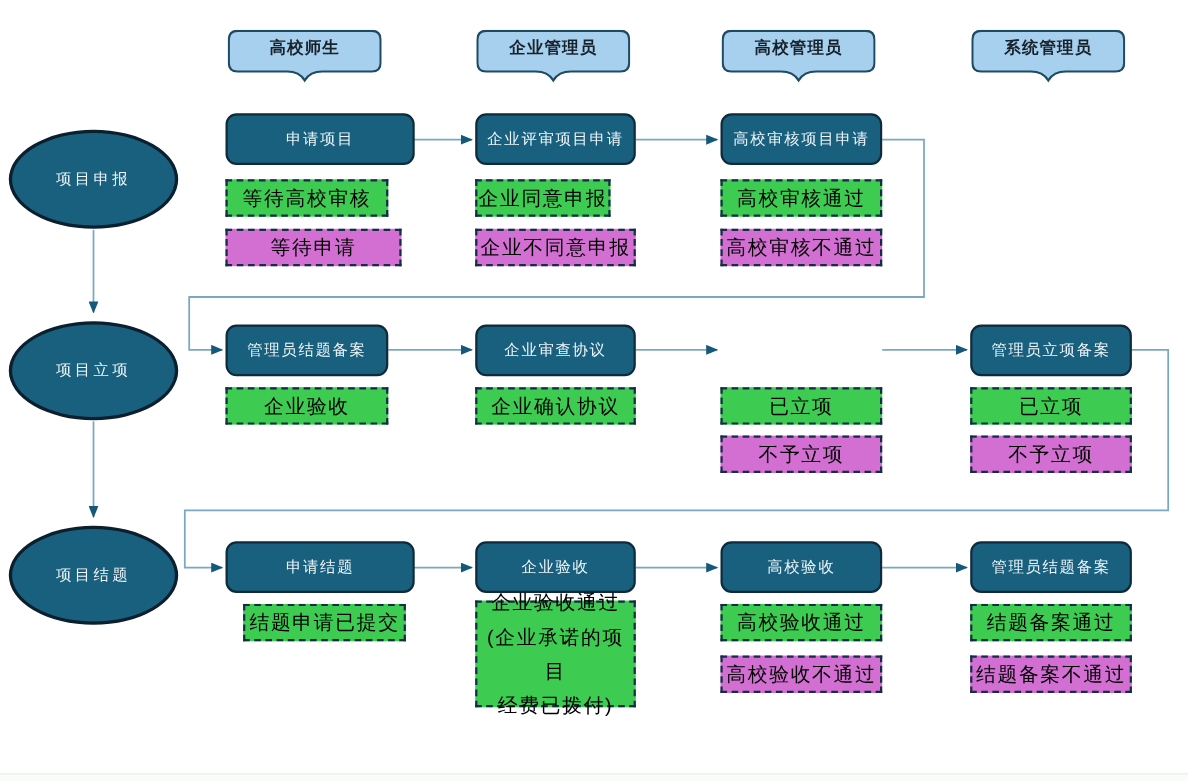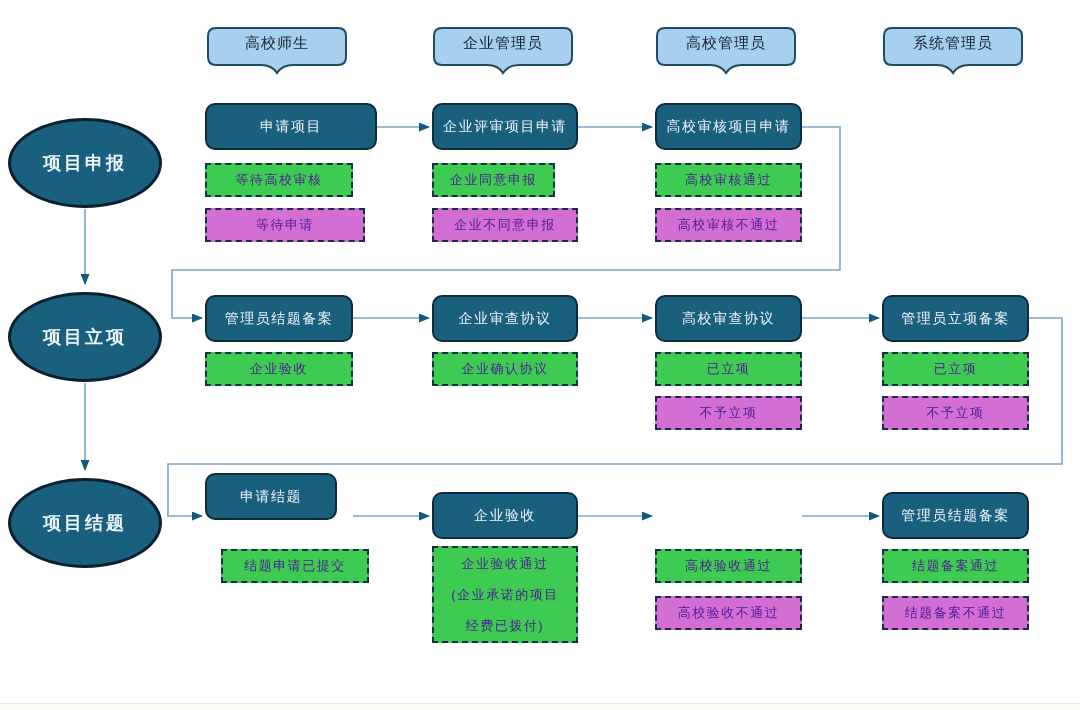--- a/index.html
+++ b/index.html
@@ -6,34 +6,34 @@
   .canvas{
     position:relative;width:1080px;height:710px;background:#ffffff;overflow:hidden;
     font-family:"Liberation Sans","DejaVu Sans",sans-serif;
   }
   .wires{position:absolute;left:0;top:0;z-index:1;}
   .node{position:absolute;z-index:2;display:flex;align-items:center;justify-content:center;
     box-sizing:border-box;text-align:center;}
   .lane-header{position:absolute;z-index:2;width:140px;height:52px;}
   .lane-header svg{position:absolute;left:0;top:0;}
   .lane-label{position:absolute;left:0;top:7px;width:140px;text-align:center;
-    font-size:15px;letter-spacing:1px;color:#17222b;font-weight:400;}
+    font-size:15px;letter-spacing:1px;color:#17222b;font-weight:700;}
   .phase{
     width:154px;height:90px;border-radius:50%;
     background:var(--dark-fill);border:3px solid var(--ellipse-border);
-    color:var(--text-light);font-size:18px;letter-spacing:3px;font-weight:700;
+    color:var(--text-light);font-size:14px;letter-spacing:3px;font-weight:400;
   }
   .step{
     height:47px;border-radius:10px;
     background:var(--dark-fill);border:2px solid var(--dark-border);
     color:var(--text-light);font-size:14px;letter-spacing:1.5px;
   }
   .status{
     height:34px;border:2px dashed var(--dashed-border);
-    color:#4c1d95;font-size:13px;letter-spacing:1.5px;white-space:pre-line;
+    color:#000000;font-size:18px;letter-spacing:1.5px;white-space:pre-line;
   }
   .status.success{background:var(--green-fill);}
   .status.fail{background:var(--magenta-fill);}
   .status.tall{height:97px;line-height:31px;}
   .bottom-strip{position:absolute;left:0;bottom:0;width:1080px;height:6px;
     background:#fafcf8;border-top:1px solid #e7ece5;z-index:0;}
 </style>
 </head>
 <body>
 
@@ -101,36 +101,36 @@
   <div class="node step" style="left:655px;top:103px;width:147px">高校审核项目申请</div>
   <div class="node status success" style="left:655px;top:163px;width:147px">高校审核通过</div>
   <div class="node status fail" style="left:655px;top:208px;width:147px">高校审核不通过</div>
 
   <div class="node step" style="left:205px;top:295px;width:148px">管理员结题备案</div>
   <div class="node status success" style="left:205px;top:352px;width:148px">企业验收</div>
 
   <div class="node status success" style="left:432px;top:352px;width:146px">企业确认协议</div>
   <div class="node step" style="left:432px;top:295px;width:146px">企业审查协议</div>
 
-  <div class="node step" style="left:655px;top:295px;width:147px">高校审查协议</div>
   <div class="node status success" style="left:655px;top:352px;width:147px">已立项</div>
   <div class="node status fail" style="left:655px;top:396px;width:147px">不予立项</div>
 
   <div class="node step" style="left:882px;top:295px;width:147px">管理员立项备案</div>
   <div class="node status success" style="left:882px;top:352px;width:147px">已立项</div>
   <div class="node status fail" style="left:882px;top:396px;width:147px">不予立项</div>
 
-  <div class="node step" style="left:205px;top:473px;width:132px">申请结题</div>
+  <div class="node step" style="left:205px;top:492px;width:172px">申请结题</div>
   <div class="node status success" style="left:221px;top:549px;width:148px">结题申请已提交</div>
 
   <div class="node step" style="left:432px;top:492px;width:146px">企业验收</div>
   <div class="node status success tall" style="left:432px;top:546px;width:146px">企业验收通过
 (企业承诺的项目
 经费已拨付)</div>
 
+  <div class="node step" style="left:655px;top:492px;width:147px">高校验收</div>
   <div class="node status success" style="left:655px;top:549px;width:147px">高校验收通过</div>
   <div class="node status fail" style="left:655px;top:596px;width:147px">高校验收不通过</div>
 
   <div class="node step" style="left:882px;top:492px;width:147px">管理员结题备案</div>
   <div class="node status success" style="left:882px;top:549px;width:147px">结题备案通过</div>
   <div class="node status fail" style="left:882px;top:596px;width:147px">结题备案不通过</div>
 
   <div class="bottom-strip"></div>
 </div>
 

